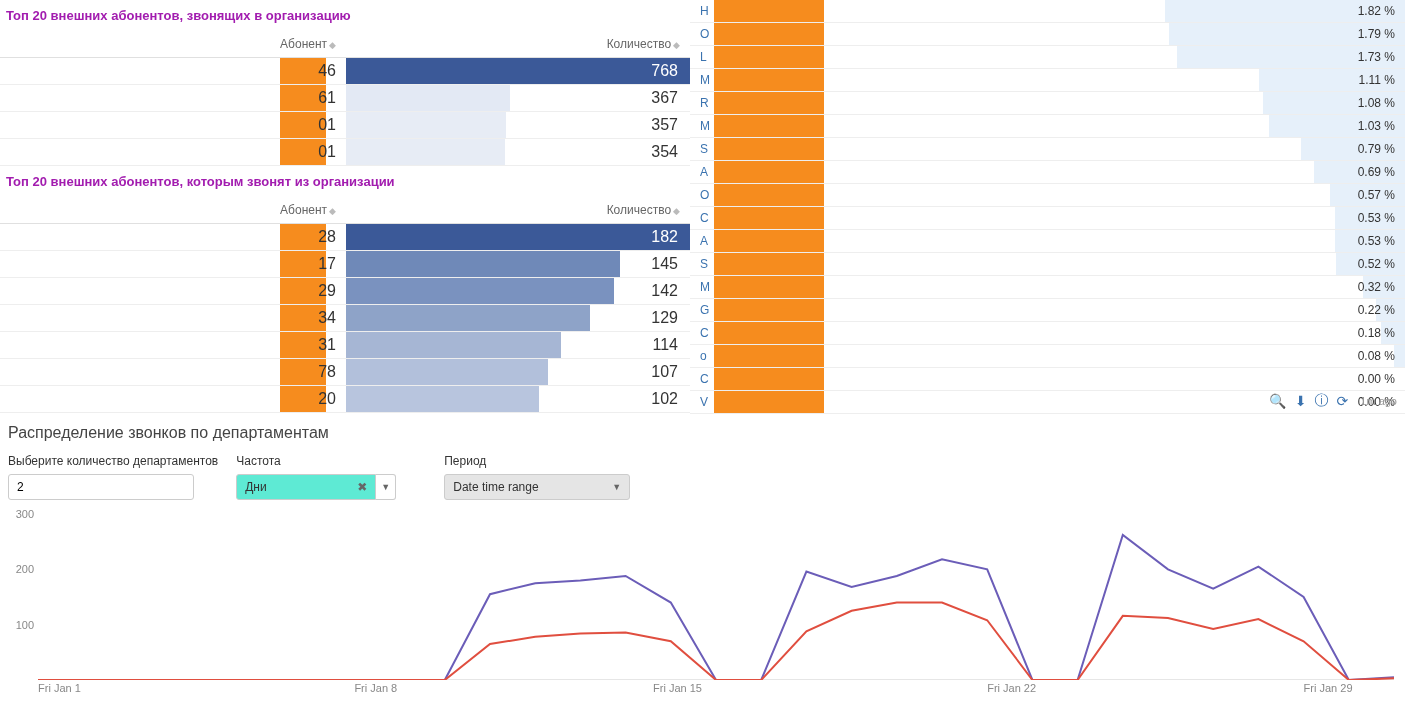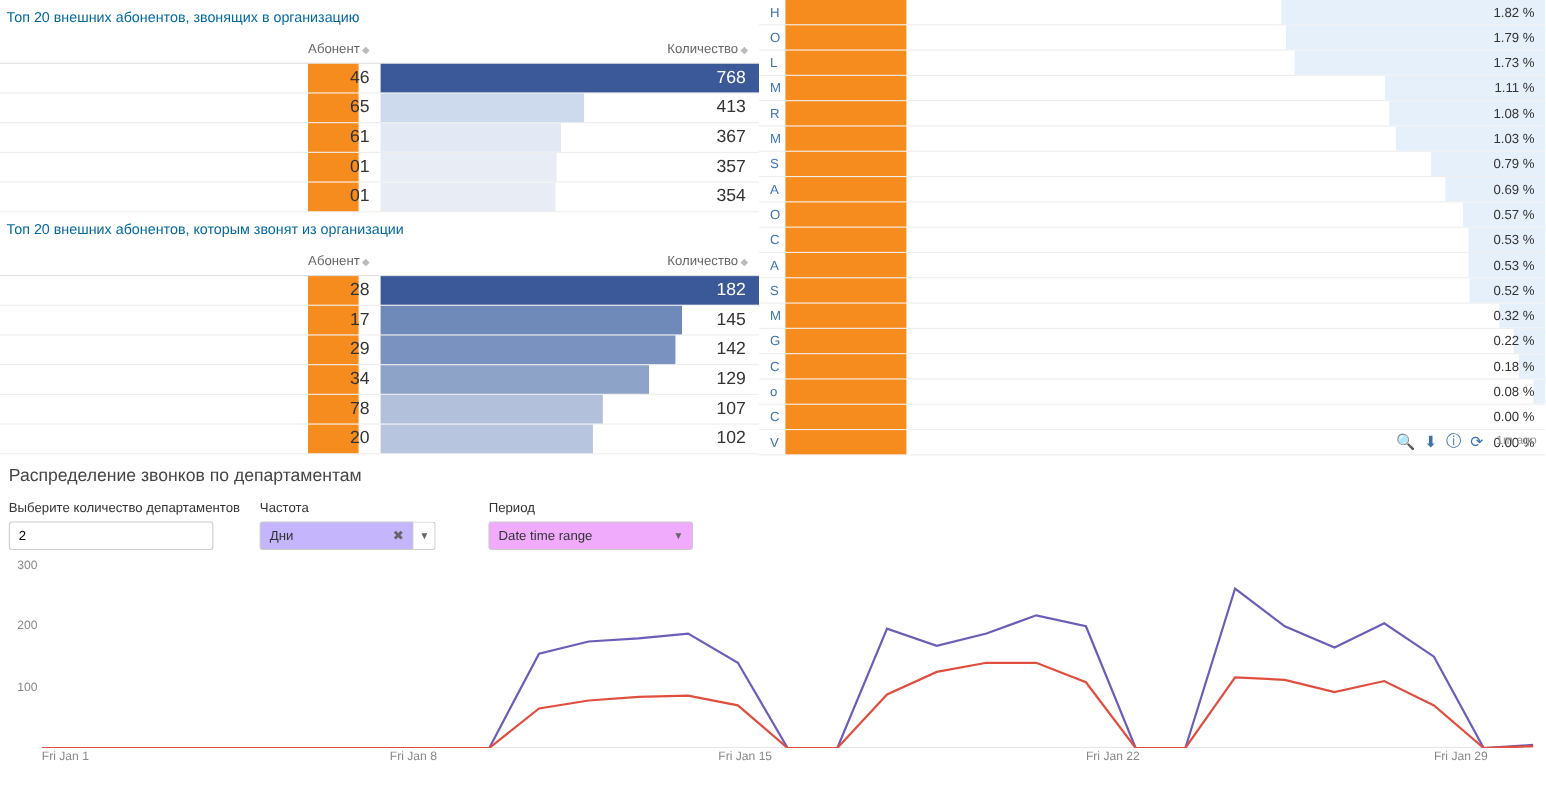--- a/index.html
+++ b/index.html
@@ -1,20 +1,20 @@
 <!DOCTYPE html>
 <html><head>
 <meta charset="utf-8">
 <style>
 * { box-sizing: border-box; margin: 0; padding: 0; }
 body { font-family: Arial, Helvetica, sans-serif; font-size: 12px; color: #333; background: #fff; width: 1405px; }
 .top-container { display: flex; width: 100%; }
 .left-panel { width: 690px; display: flex; flex-direction: column; }
 .right-panel { flex: 1; position: relative; }
-.panel-title { font-weight: normal; font-size: 13px; padding: 8px 6px; color: #0369a1; }
+.panel-title { font-weight: bold; font-size: 13px; padding: 8px 6px; color: #a21caf; }
 .tbl { width: 100%; border-collapse: collapse; }
 .tbl th { font-weight: normal; color: #666; font-size: 12px; padding: 6px 10px; border-bottom: 1px solid #e0e0e0; text-align: right; }
 .tbl th:first-child { text-align: right; }
 .tbl td { padding: 4px 10px; font-size: 16px; border-bottom: 1px solid #eee; height: 21px; }
 .col-ab { width: 346px; text-align: right; position: relative; }
 .sort-icon { color: #bbb; font-size: 9px; margin-left: 2px; }
 .redact { position: absolute; background: #f68c1e; top: 0; bottom: 0; left: 280px; right: 20px; }
 .redact-wrap { position: relative; }
 .bar-cell { position: relative; text-align: right; color: #333; }
 .bar-bg { position: absolute; top: 0; bottom: 0; left: 0; }
@@ -29,23 +29,23 @@
 .toolbar .icn { color: #3b73af; cursor: pointer; font-size: 14px; }
 .toolbar .ago { color: #999; margin-left: 4px; }
 .bottom-panel { padding: 10px 8px; }
 .bottom-title { font-size: 16px; color: #444; margin-bottom: 12px; font-weight: normal; }
 .controls { display: flex; gap: 18px; margin-bottom: 14px; }
 .ctrl-group { display: flex; flex-direction: column; }
 .ctrl-label { font-size: 12px; color: #333; margin-bottom: 6px; }
 .ctrl-input { border: 1px solid #ccc; border-radius: 3px; padding: 4px 8px; font-size: 12px; height: 26px; background: #fff; }
 .ctrl-input.w180 { width: 186px; }
 .ctrl-select { display: flex; }
-.ctrl-select .main { border: 1px solid #ccc; border-radius: 3px 0 0 3px; padding: 4px 8px; height: 26px; width: 140px; display: flex; align-items: center; justify-content: space-between; background: #c4b5fd; }
+.ctrl-select .main { border: 1px solid #ccc; border-radius: 3px 0 0 3px; padding: 4px 8px; height: 26px; width: 140px; display: flex; align-items: center; justify-content: space-between; background: #5eead4; }
 .ctrl-select .ext { border: 1px solid #ccc; border-left: none; border-radius: 0 3px 3px 0; width: 20px; height: 26px; display:flex; align-items:center; justify-content:center; background: #fff; }
-.ctrl-dd { border: 1px solid #ccc; border-radius: 3px; padding: 4px 8px; height: 26px; width: 186px; display: flex; align-items:center; justify-content: space-between; background: #f0abfc; }
+.ctrl-dd { border: 1px solid #ccc; border-radius: 3px; padding: 4px 8px; height: 26px; width: 186px; display: flex; align-items:center; justify-content: space-between; background: #e5e5e5; }
 .chart-area { position: relative; width: 1390px; height: 190px; margin-top: 6px; }
 .y-axis { position: absolute; left: 0; top: 0; bottom: 24px; width: 30px; }
 .y-tick { position: absolute; right: 4px; font-size: 11px; color: #888; transform: translateY(-50%); }
 .plot { position: absolute; left: 30px; right: 4px; top: 0; bottom: 24px; }
 .x-axis { position: absolute; left: 30px; right: 4px; bottom: 0; height: 24px; }
 .x-tick { position: absolute; font-size: 11px; color: #888; top: 2px; }
 svg { width: 100%; height: 100%; }
 .axis-line { stroke: #ccc; stroke-width: 1; }
 </style>
 </head>
@@ -63,27 +63,20 @@
       </thead>
       <tbody id="lt-body">
           <tr>
             <td class="col-ab redact-wrap"><div class="redact"></div><span style="position: relative;">46</span></td>
             <td class="bar-cell">
               <div class="bar-bg" style="width: 100%; background: rgb(59, 89, 152);"></div>
               <div class="bar-text" style="color: rgb(255, 255, 255);">768</div>
             </td>
           </tr>
           <tr>
-            <td class="col-ab redact-wrap"><div class="redact"></div><span style="position: relative;">65</span></td>
-            <td class="bar-cell">
-              <div class="bar-bg" style="width: 53.776%; background: rgb(205, 217, 236);"></div>
-              <div class="bar-text">413</div>
-            </td>
-          </tr>
-          <tr>
             <td class="col-ab redact-wrap"><div class="redact"></div><span style="position: relative;">61</span></td>
             <td class="bar-cell">
               <div class="bar-bg" style="width: 47.7865%; background: rgb(227, 233, 244);"></div>
               <div class="bar-text">367</div>
             </td>
           </tr>
           <tr>
             <td class="col-ab redact-wrap"><div class="redact"></div><span style="position: relative;">01</span></td>
             <td class="bar-cell">
               <div class="bar-bg" style="width: 46.4844%; background: rgb(231, 236, 245);"></div>
@@ -130,20 +123,27 @@
             </td>
           </tr>
           <tr>
             <td class="col-ab redact-wrap"><div class="redact"></div><span style="position: relative;">34</span></td>
             <td class="bar-cell">
               <div class="bar-bg" style="width: 70.8791%; background: rgb(142, 163, 200);"></div>
               <div class="bar-text">129</div>
             </td>
           </tr>
           <tr>
+            <td class="col-ab redact-wrap"><div class="redact"></div><span style="position: relative;">31</span></td>
+            <td class="bar-cell">
+              <div class="bar-bg" style="width: 62.6374%; background: rgb(166, 182, 212);"></div>
+              <div class="bar-text">114</div>
+            </td>
+          </tr>
+          <tr>
             <td class="col-ab redact-wrap"><div class="redact"></div><span style="position: relative;">78</span></td>
             <td class="bar-cell">
               <div class="bar-bg" style="width: 58.7912%; background: rgb(178, 192, 219);"></div>
               <div class="bar-text">107</div>
             </td>
           </tr>
           <tr>
             <td class="col-ab redact-wrap"><div class="redact"></div><span style="position: relative;">20</span></td>
             <td class="bar-cell">
               <div class="bar-bg" style="width: 56.044%; background: rgb(184, 197, 222);"></div>

